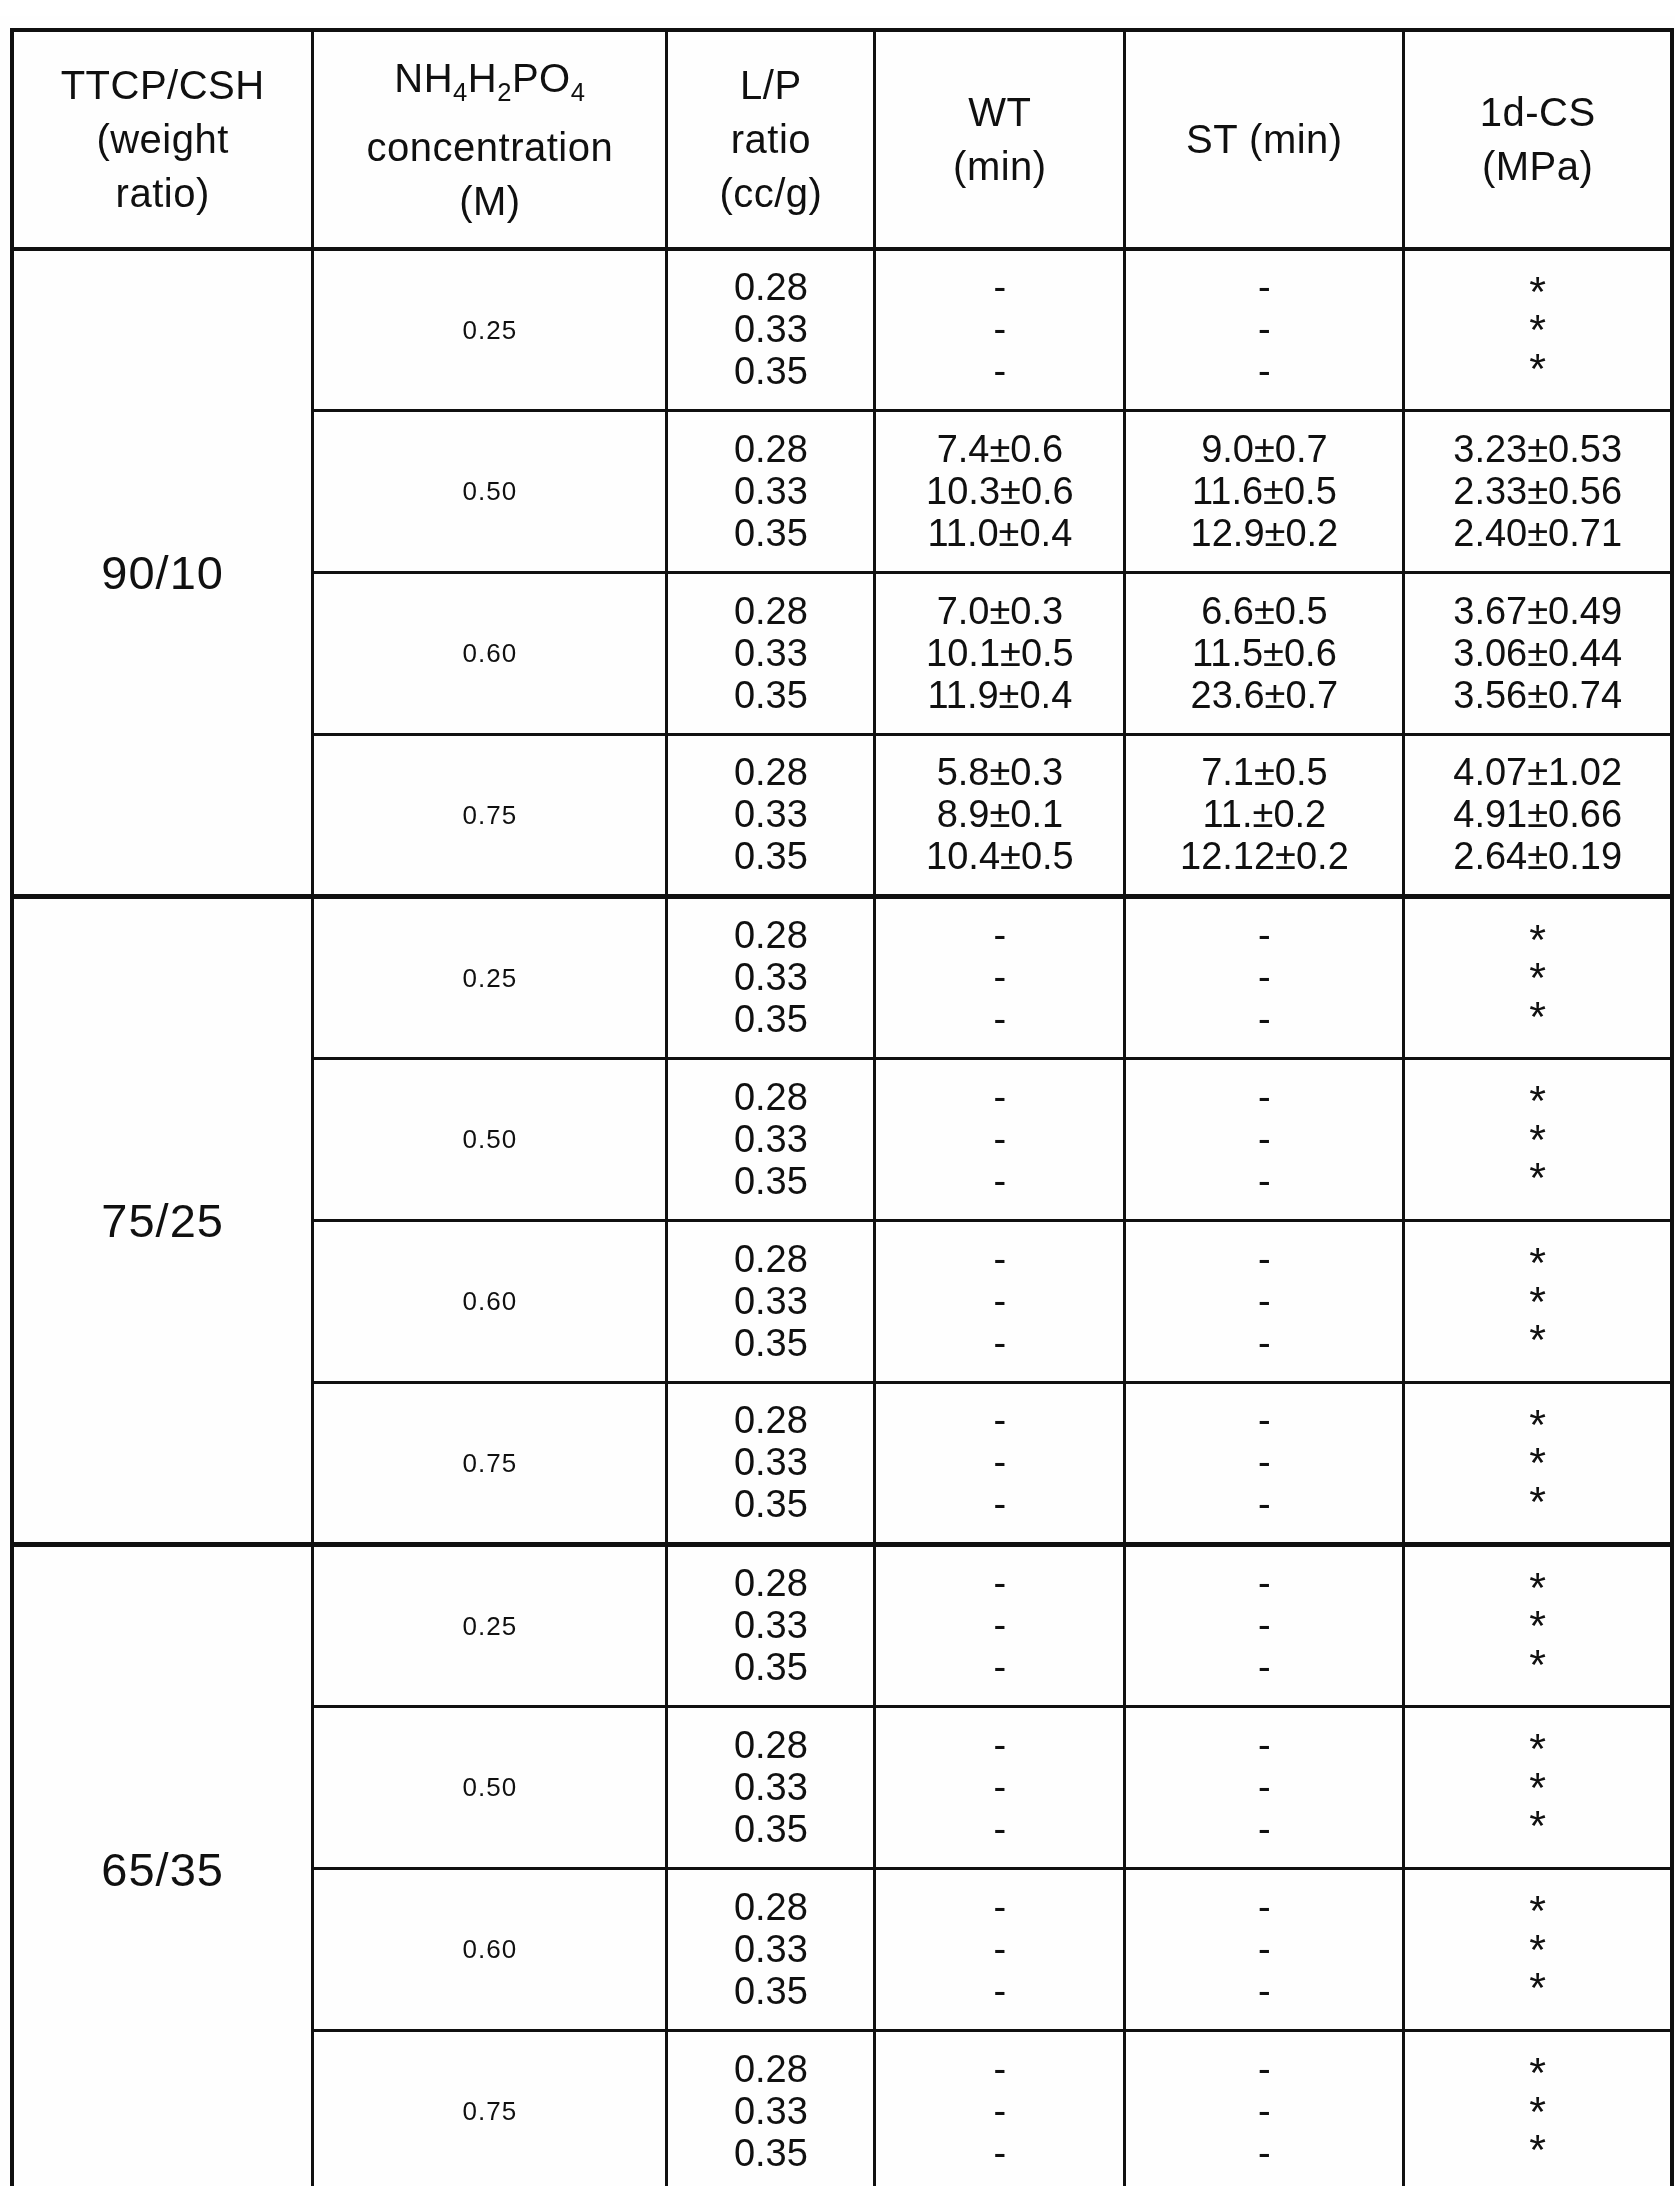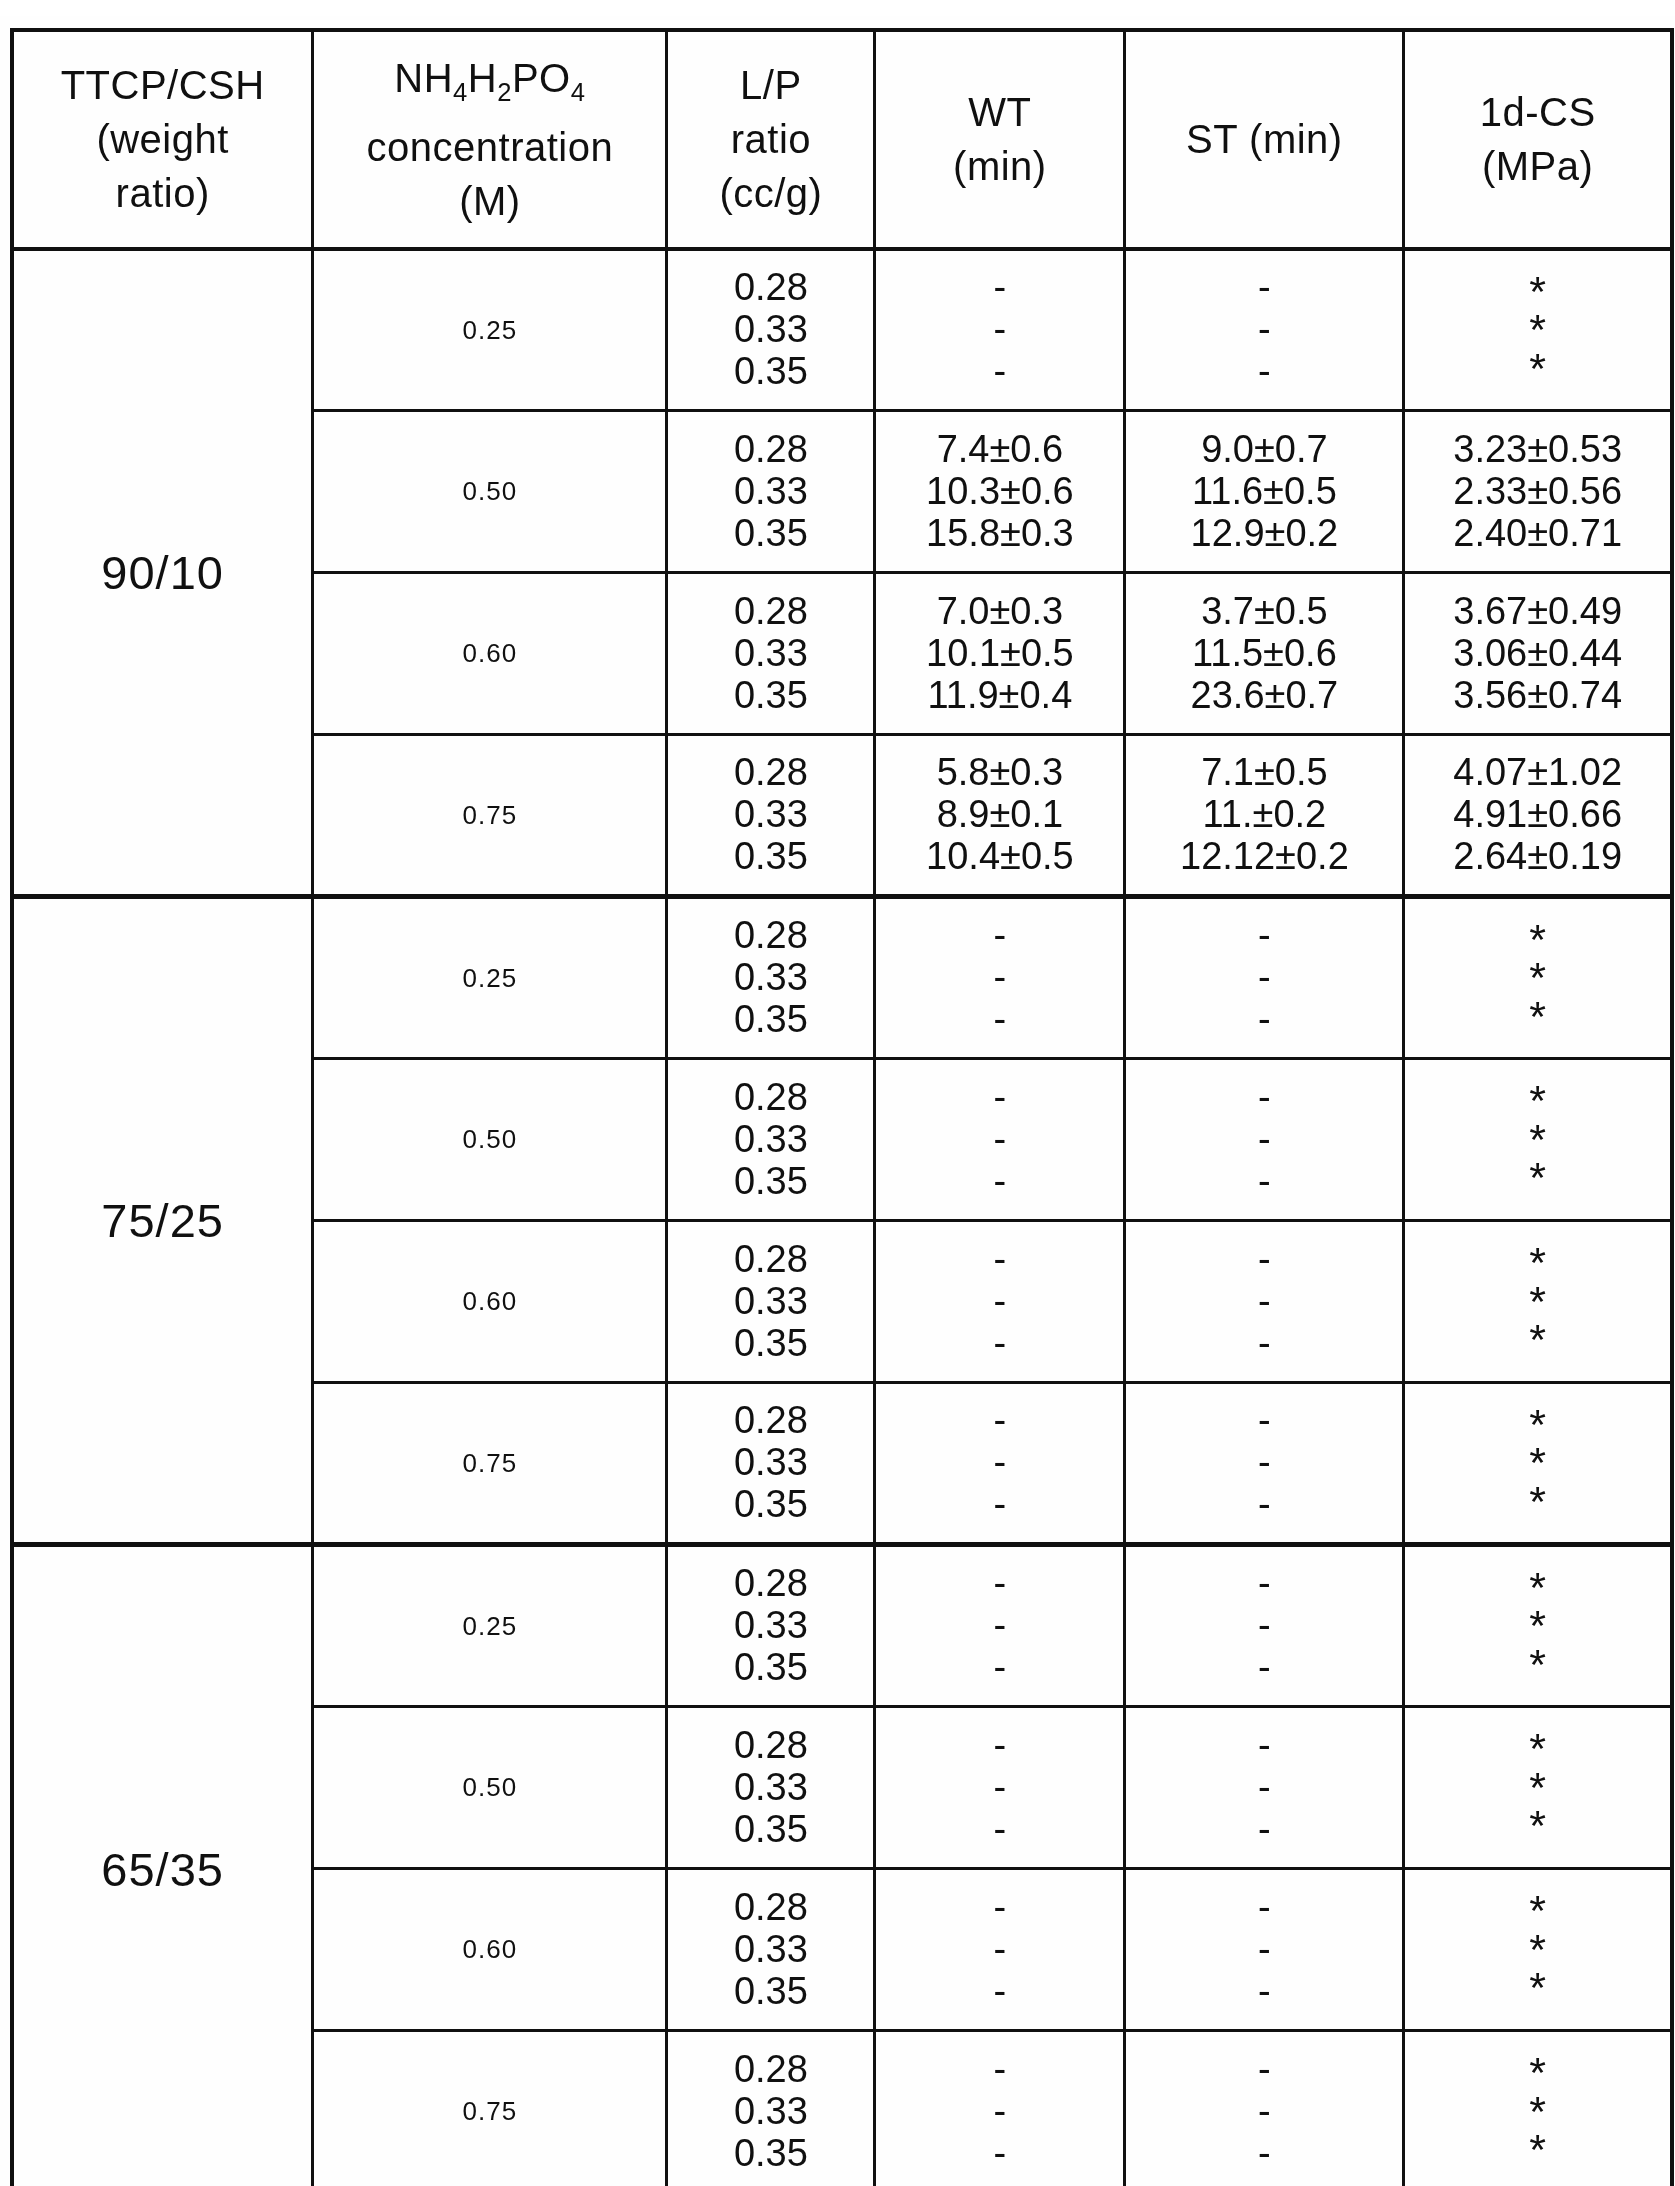--- a/index.html
+++ b/index.html
@@ -143,21 +143,21 @@
             <div class="stack">
               <div class="line">0.28</div>
               <div class="line">0.33</div>
               <div class="line">0.35</div>
             </div>
           </td>
           <td class="stack-cell">
             <div class="stack">
               <div class="line">7.4±0.6</div>
               <div class="line">10.3±0.6</div>
-              <div class="line">15.8±0.3</div>
+              <div class="line">11.0±0.4</div>
             </div>
           </td>
           <td class="stack-cell">
             <div class="stack">
               <div class="line">9.0±0.7</div>
               <div class="line">11.6±0.5</div>
               <div class="line">12.9±0.2</div>
             </div>
           </td>
           <td class="stack-cell">
@@ -181,21 +181,21 @@
           </td>
           <td class="stack-cell">
             <div class="stack">
               <div class="line">7.0±0.3</div>
               <div class="line">10.1±0.5</div>
               <div class="line">11.9±0.4</div>
             </div>
           </td>
           <td class="stack-cell">
             <div class="stack">
-              <div class="line">3.7±0.5</div>
+              <div class="line">6.6±0.5</div>
               <div class="line">11.5±0.6</div>
               <div class="line">23.6±0.7</div>
             </div>
           </td>
           <td class="stack-cell">
             <div class="stack">
               <div class="line">3.67±0.49</div>
               <div class="line">3.06±0.44</div>
               <div class="line">3.56±0.74</div>
             </div>

